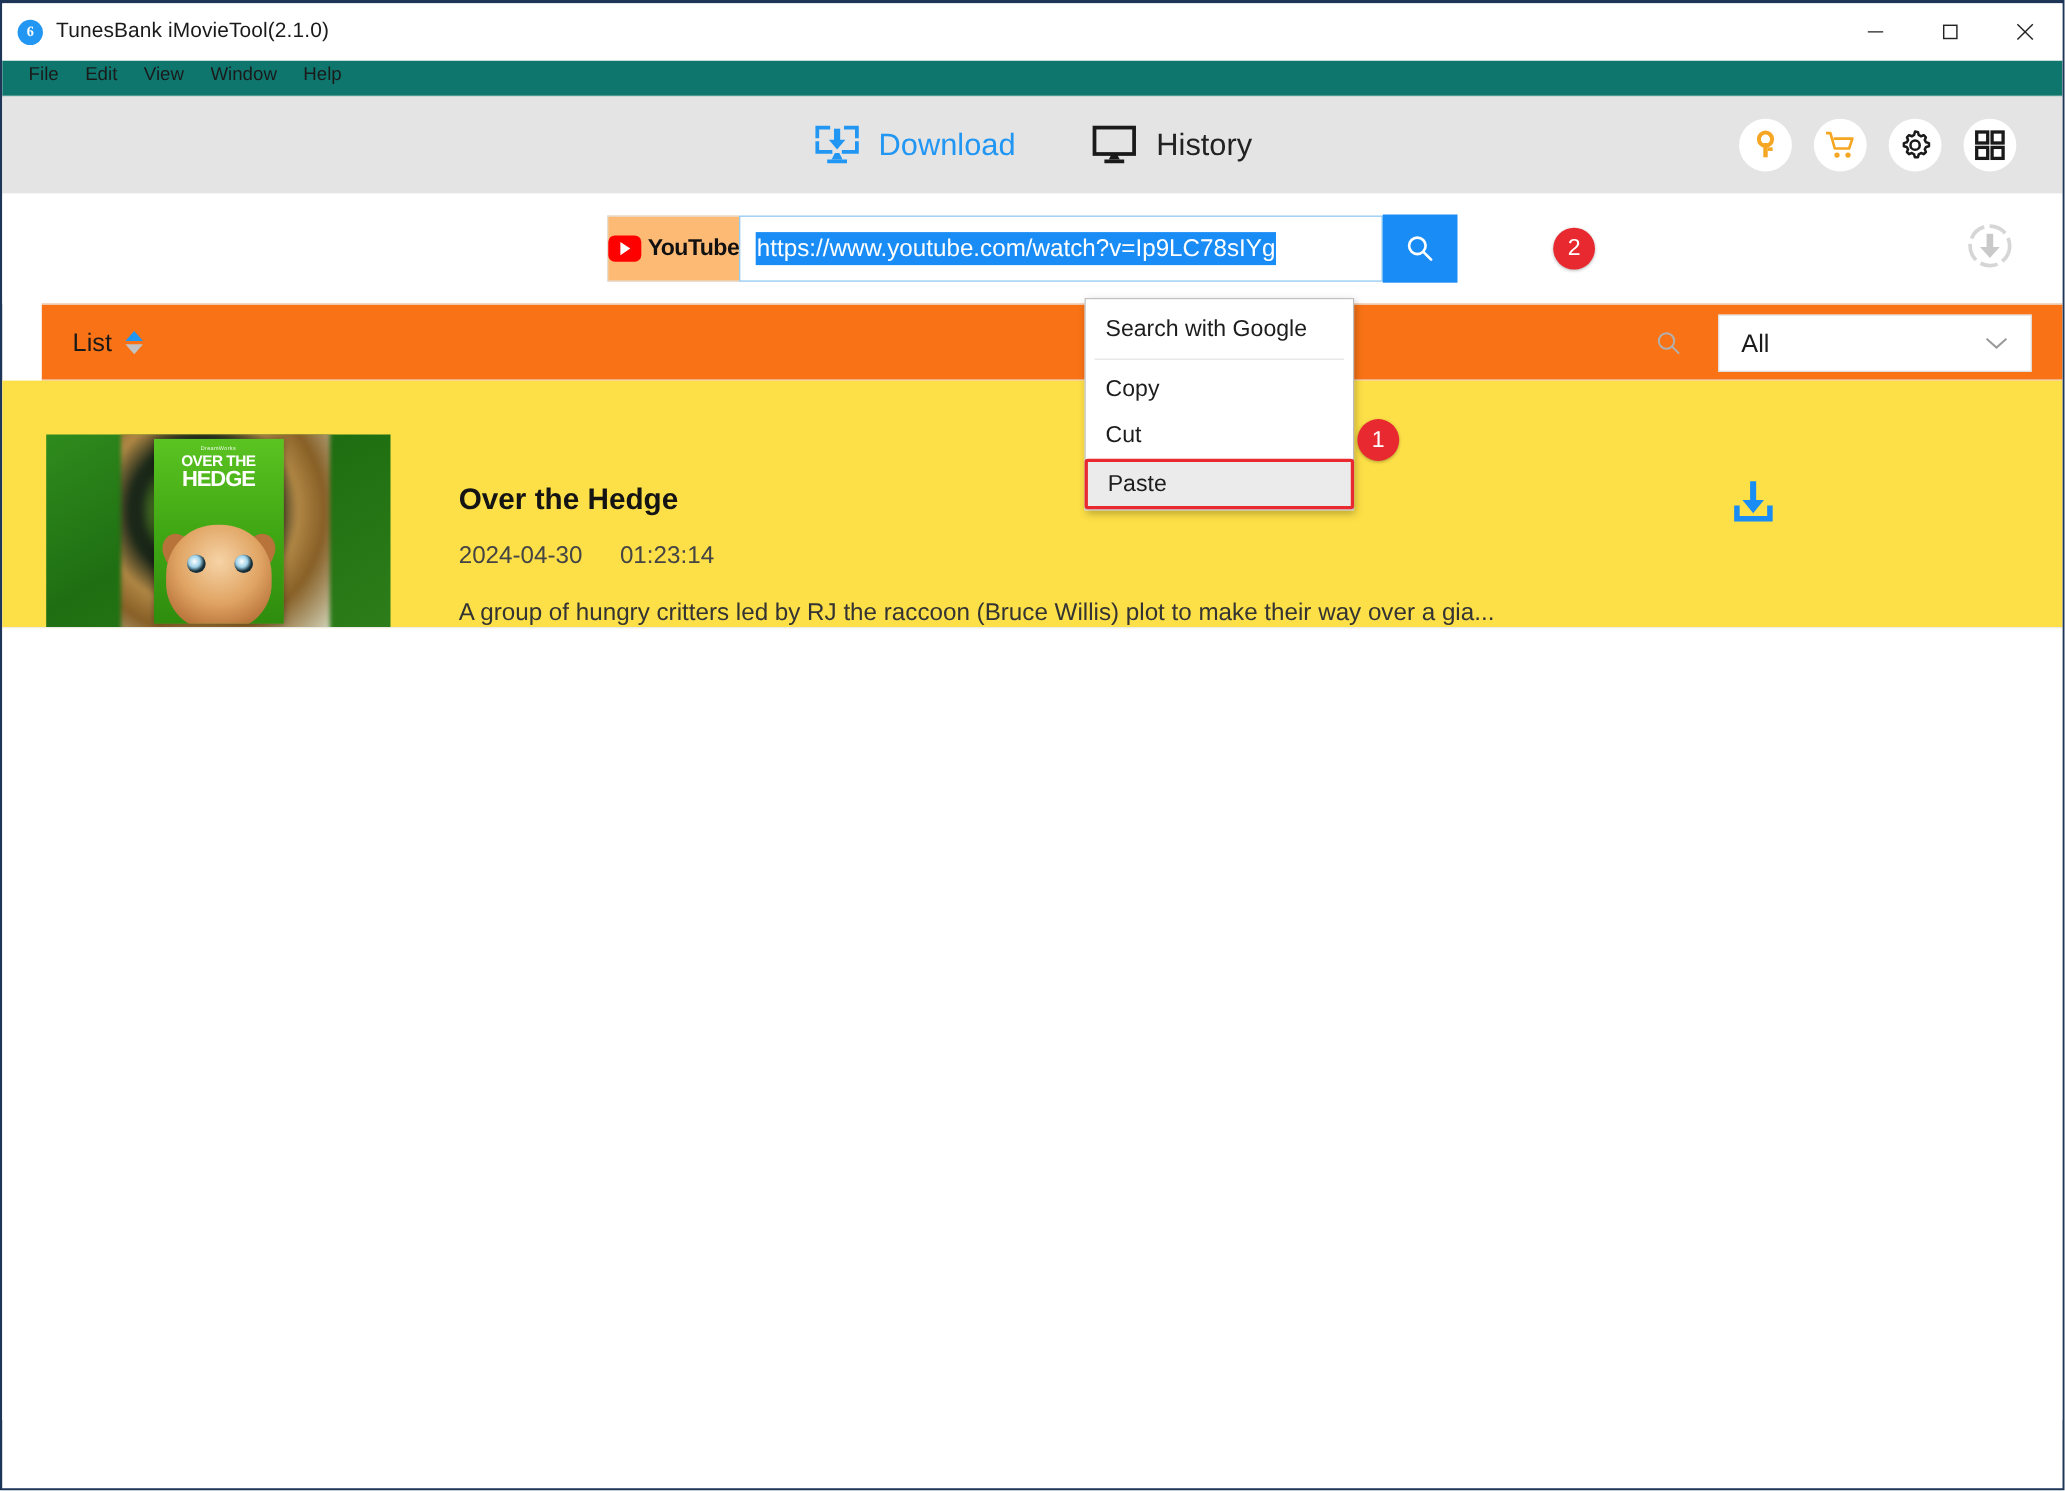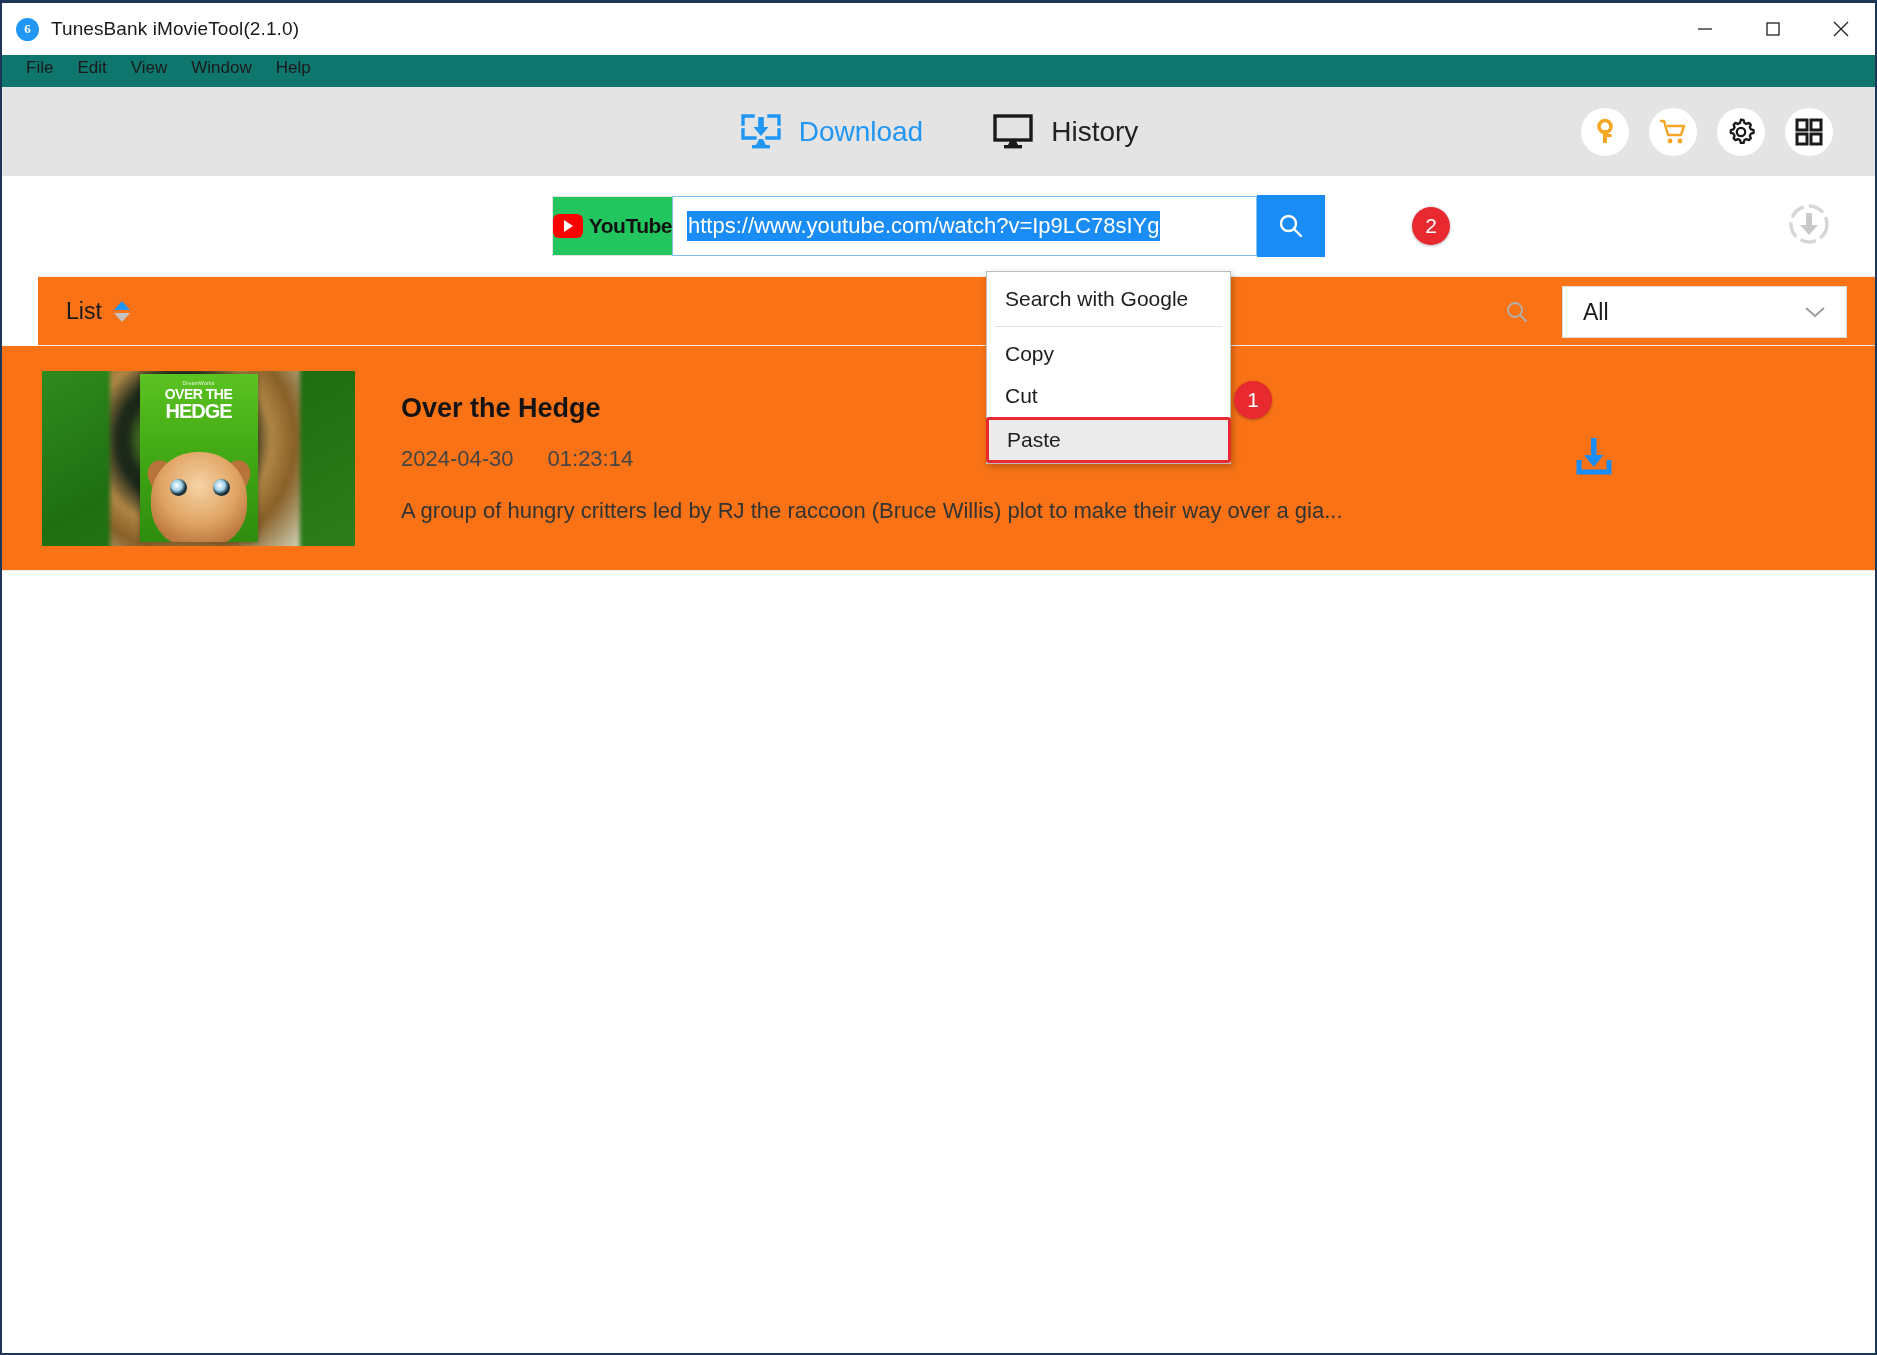--- a/index.html
+++ b/index.html
@@ -94,21 +94,21 @@
   .searchrow {
     position: relative;
     height: 100px;
     background: #ffffff;
     display: flex; align-items: center; justify-content: center;
   }
   .url-wrap { display: flex; align-items: center; }
   .yt-chip {
     width: 120px; height: 60px;
     border: 1px solid #e2e2e2; border-right: none;
-    background: #22c55e;
+    background: #fdba74;
     display: flex; align-items: center; justify-content: center;
     gap: 6px;
   }
   .yt-play {
     width: 34px; height: 24px; border-radius: 6px;
     background: #ff0000;
     display:flex; align-items:center; justify-content:center;
   }
   .yt-play::after {
     content:""; width:0;height:0;
@@ -178,23 +178,23 @@
     border:1px solid #dcdcdc; background:#fff;
     display:flex; align-items:center; justify-content:space-between;
     padding: 0 20px;
     font-size: 23px; color:#1a1a1a;
   }
 
   
   .result-row {
     position: relative;
     height: 225px;
-    background: #f97316;
+    background: #fde047;
     border-bottom: 1px solid #ececec;
-    display:flex; align-items:center;
+    display:flex; align-items:flex-end;gap:16px;
   }
   .thumb {
     margin-left: 40px;
     width: 313px; height: 175px;
     position: relative; overflow: hidden;
     background: linear-gradient(150deg,#2f8b1d 0%, #1f6f12 45%, #2d7d1a 100%);
     flex: none;
   }
   .thumb-bgeye {
     position:absolute; left:52%; top:48%; width:190px;height:190px;

